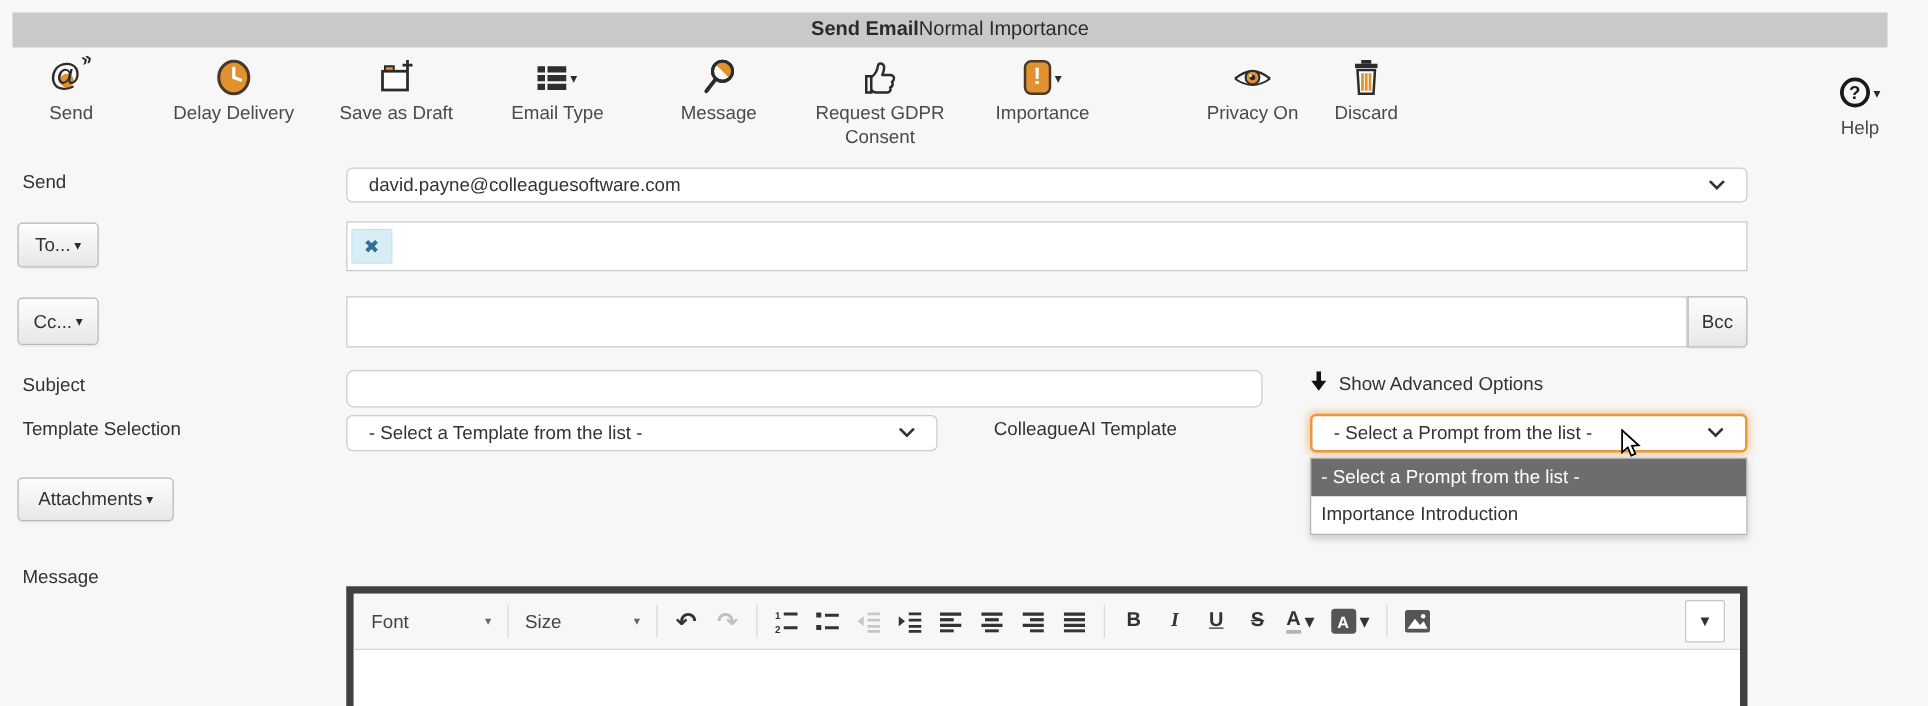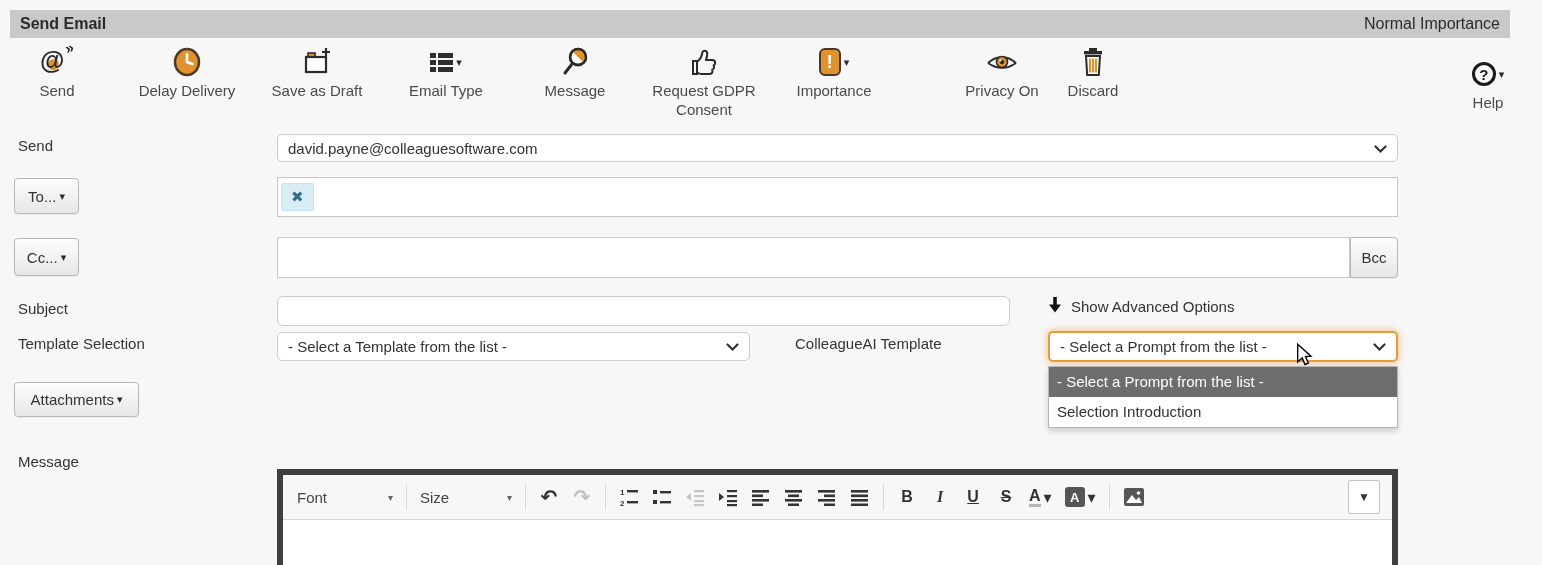--- a/index.html
+++ b/index.html
@@ -4,21 +4,21 @@
 <style>
   * { margin:0; padding:0; box-sizing:border-box; }
   html,body { background:#f7f7f7; }
   #app {
     position:relative; width:1542px; height:565px; overflow:hidden;
     background:#f7f7f7; font-family:"Liberation Sans", sans-serif; color:#333;
   }
   
   .titlebar {
     position:absolute; left:10px; top:10px; width:1500px; height:28px;
-    background:#c9c9c9; display:flex; align-items:center; justify-content:space-between;
+    background:#c9c9c9; display:flex; align-items:center; justify-content:center;
     padding:0 10px; font-size:16px; color:#2b2b2b;
   }
   .titlebar .t-left { font-weight:600; }
   .titlebar .t-right { font-weight:400; }
   
   .ritem { position:absolute; top:44px; width:130px; text-align:center; cursor:pointer; }
   .ritem .ricon { height:36px; display:flex; align-items:center; justify-content:center; }
   .ritem .rlabel { font-size:15px; color:#4a4a4a; line-height:1.25; margin-top:2px; }
   .ritem.help { top:56px; width:120px; }
   .caret { font-size:11px; color:#2b2b2b; margin-left:3px; }
@@ -40,21 +40,21 @@
              align-items:center; justify-content:center; font-weight:700; font-size:15px; color:#1a1a1a; }
   
   .flabel { position:absolute; font-size:15px; color:#333; }
   .gbtn {
     background:linear-gradient(#fdfdfd,#e7e7e7); border:1px solid #b7b7b7; border-radius:4px;
     color:#333; font-size:15px; display:flex; align-items:center; justify-content:center;
     box-shadow:0 1px 1px rgba(0,0,0,.05); cursor:pointer; font-family:"Liberation Sans", sans-serif;
   }
   .selectbox {
     position:absolute; background:#fff; border:1px solid #ccc; border-radius:5px;
-    display:flex; align-items:center; font-size:15px; color:#333; padding:0 10px; cursor:pointer;
+    display:flex; align-items:center; font-size:15px; color:#333; padding:0 17px; cursor:pointer;
   }
   .selectbox .val { flex:1; white-space:nowrap; overflow:hidden; }
   .inputbox { position:absolute; background:#fff; border:1px solid #c8c8c8; }
   .chip {
     position:absolute; left:281px; top:183px; height:28px; display:flex; align-items:center; gap:7px;
     background:#d9edf7; border:1px solid #c3e4f2; border-radius:2px; padding:0 9px;
     font-size:15px; color:#3e7fa6;
   }
   .chip .x { color:#31708f; font-weight:700; font-size:15px; cursor:pointer; font-family:"DejaVu Sans", sans-serif; }
   .adv { position:absolute; left:1048px; top:297px; display:flex; align-items:center; gap:9px;
@@ -272,21 +272,21 @@
     <span class="val">- Select a Prompt from the list -</span>
     <span>
       <svg width="13" height="9" viewBox="0 0 13 9">
           <path d="M1.5,1.5 L6.5,6.5 L11.5,1.5" stroke="#333" stroke-width="2.2" fill="none" stroke-linecap="round"></path>
         </svg>
     </span>
   </div>
 
   <div class="ddpanel">
     <div class="opt hl">- Select a Prompt from the list -</div>
-    <div class="opt norm">Selection Introduction</div>
+    <div class="opt norm">Importance Introduction</div>
   </div>
 
   <div class="gbtn" style="position:absolute; left:14px; top:382px; width:125px; height:35px">
     <span>Attachments</span>
       <span class="caret">▾</span>
   </div>
 
   <div class="flabel" style="left:18px; top:453px">Message</div>
 
   <div class="editor">

